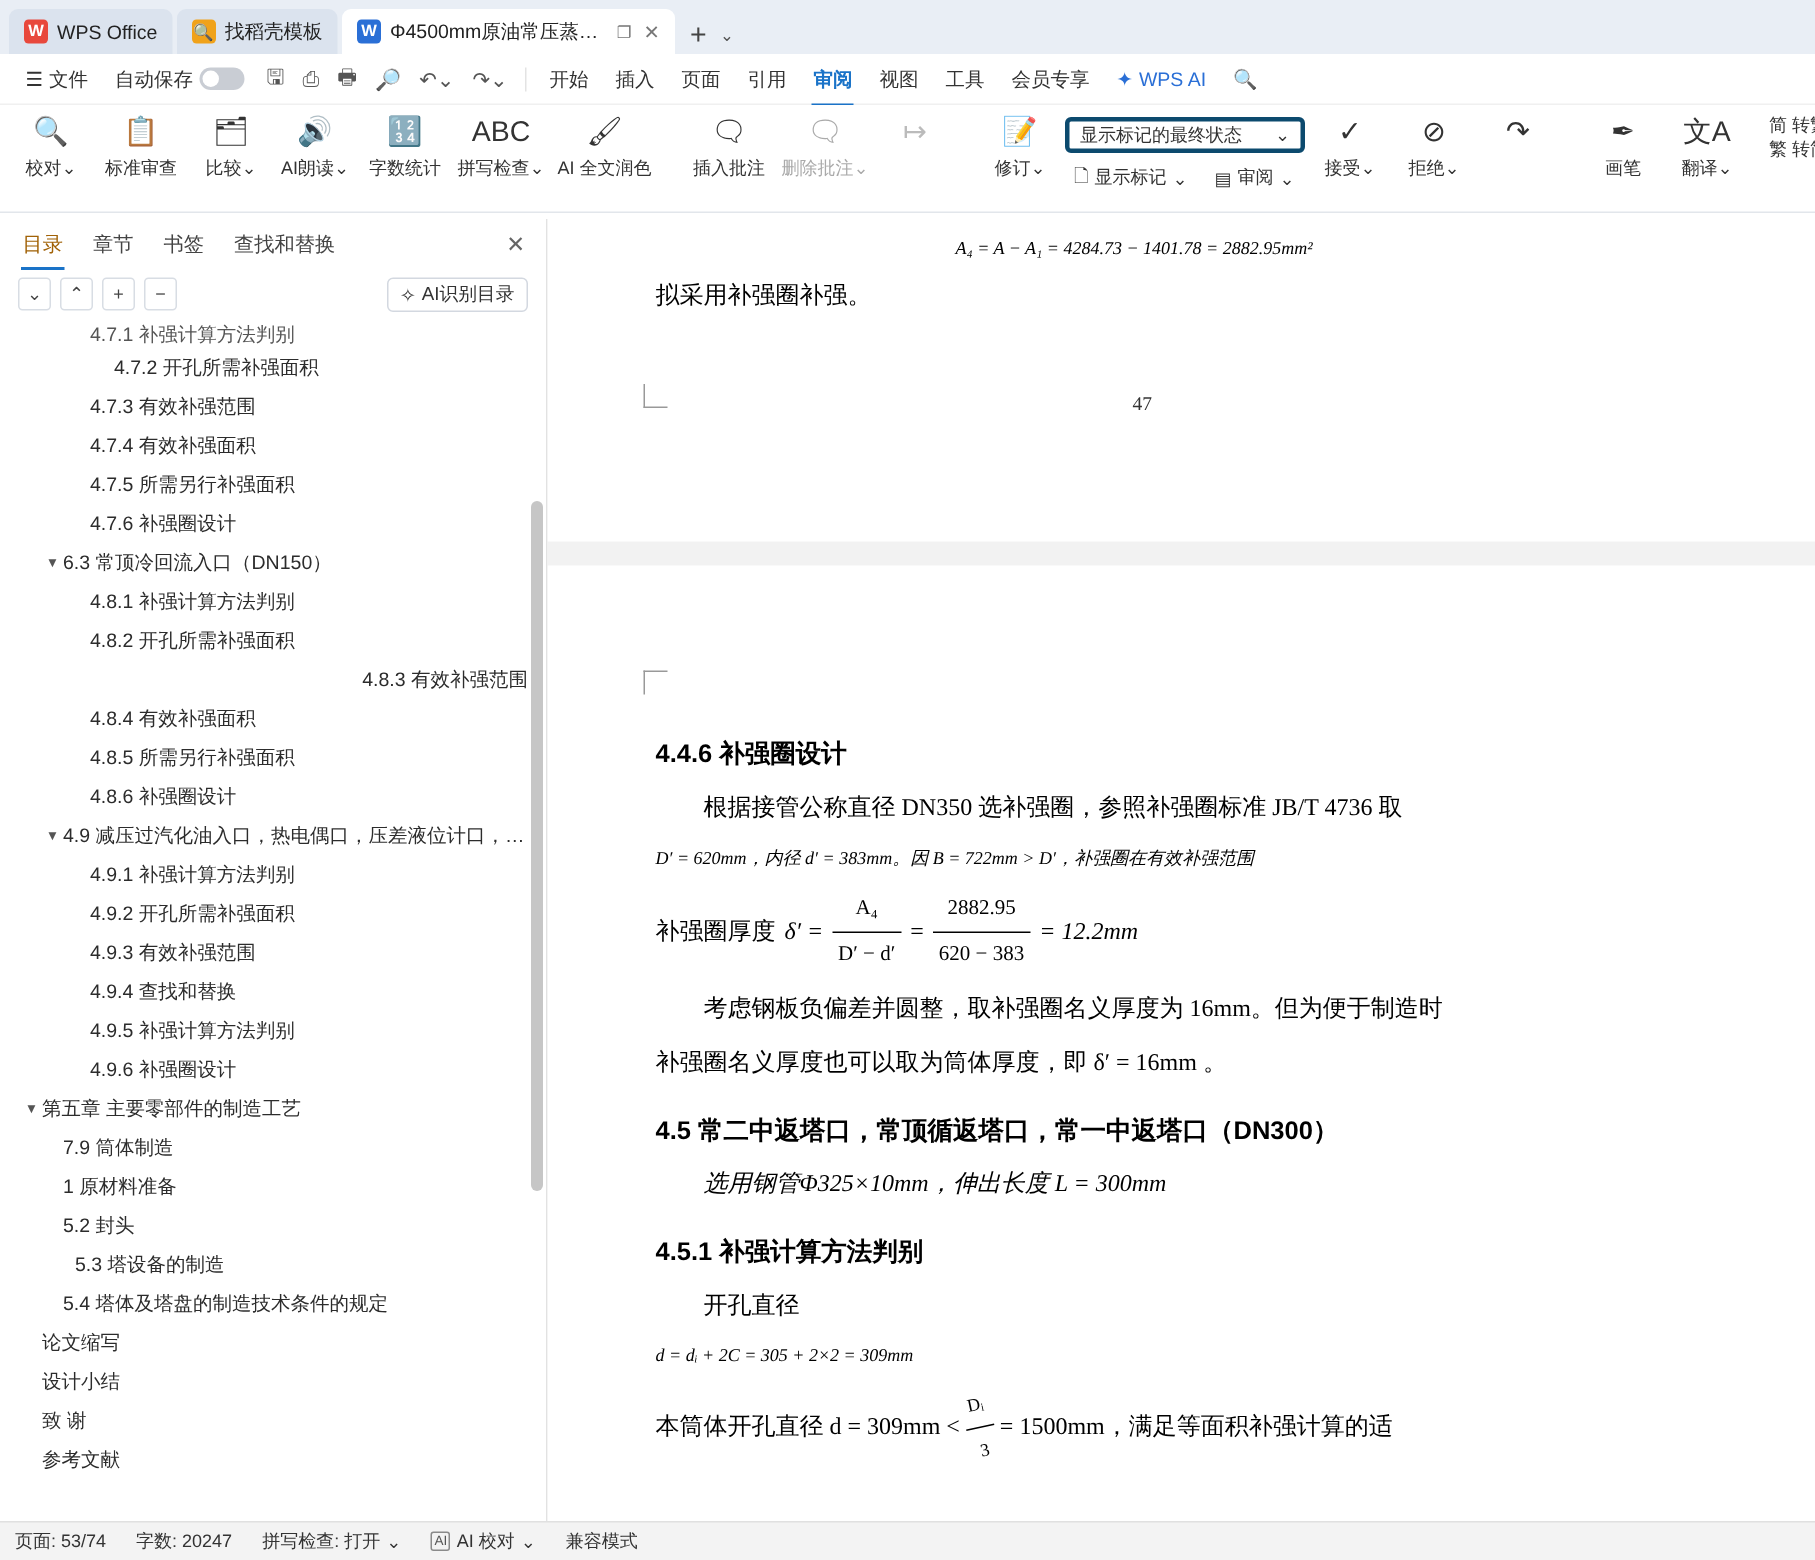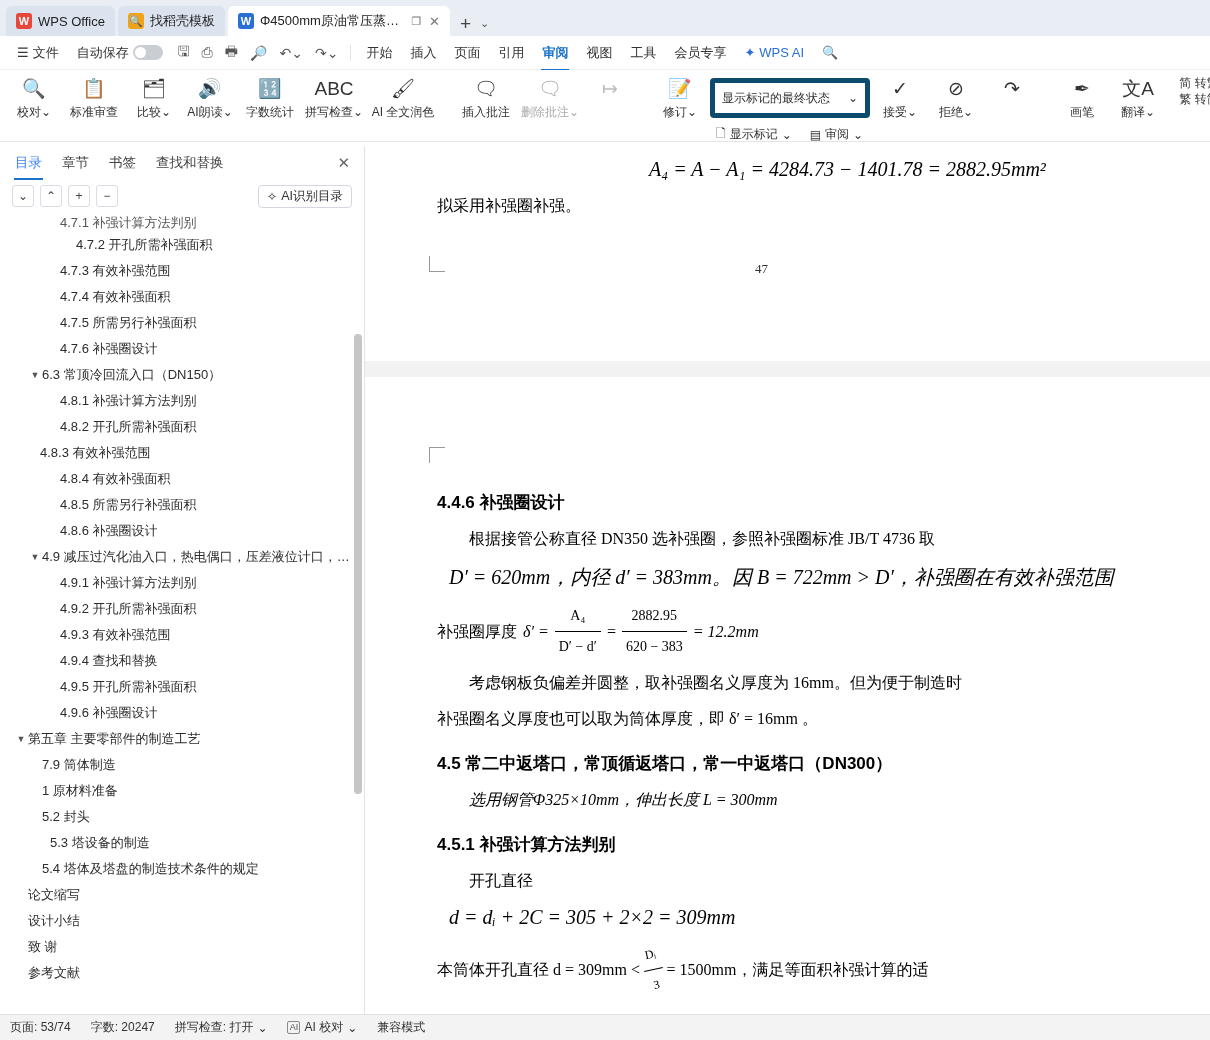--- a/index.html
+++ b/index.html
@@ -95,41 +95,41 @@
     padding-top: 3px; font-size: 12px; color: #333; gap: 3px;
   }
   .rbtn .gly { font-size: 19px; line-height: 22px; height: 24px; display:flex; align-items:center; }
   .rbtn .cap { white-space: nowrap; font-size: 12px; text-align: right; }
   .rbtn.w2 { width: 64px; }
   .rbtn.w3 { width: 74px; }
   .rdiv { width: 1px; background: #e6e6e6; margin: 4px 7px; }
   .rstack { display: flex; flex-direction: column; gap: 4px; justify-content: center; padding: 4px 2px; }
   .rline { display: flex; align-items: center; gap: 6px; font-size: 12px; color: #333; }
   .pill {
-    height: 40px; min-width: 160px; border: 5px solid #0c4a6e; border-radius: 4px;
+    height: 24px; min-width: 160px; border: 3px solid #0c4a6e; border-radius: 4px;
     display: flex; align-items: center; justify-content: space-between;
     padding: 0 7px; font-size: 12px; color: #333; background: #fff;
   }
   .sbtn { display: flex; align-items: center; gap: 4px; padding: 2px 6px; border-radius: 4px; font-size: 12px; color: #333; white-space: nowrap;}
   .rbtn.two .cap { line-height: 13px; text-align: center; }
 
   
   .mainarea { position: absolute; left: 0; top: 146px; right: 0; bottom: 26px; display: flex; }
 
   
   .navpane {
     width: 365px; background: #fff; border-right: 1px solid #e2e2e2;
     display: flex; flex-direction: column; position: relative;
   }
   .navtabs {
     height: 34px; display: flex; align-items: center; gap: 18px; padding: 0 14px;
     font-size: 13.5px; color: #444;
   }
   .navtabs .nt { position: relative; padding: 6px 1px; }
-  .navtabs .nt.active { color: #3b82f6; }
+  .navtabs .nt.active { color: #a16207; }
   .navtabs .nt.active:after{
     content:""; position:absolute; left:0; right:0; bottom:-2px; height:2px; background:#1a73c8;
   }
   .navtabs .close { margin-left: auto; font-size: 15px; color: #666; }
   .navtools {
     height: 32px; display: flex; align-items: center; gap: 6px; padding: 0 12px;
   }
   .nbtn {
     width: 22px; height: 22px; border: 1px solid #d8dde4; border-radius: 3px;
     display: flex; align-items: center; justify-content: center; font-size: 12px; color: #444; background: #fff;
@@ -160,21 +160,21 @@
   .page.top { height: 215px; width: 100%; }
   .page.main { margin-top: 16px; height: 660px; width: 100%; }
   .docinner { padding: 0 34px 0 72px; }
   .mark-tl { position: absolute; width: 16px; height: 16px; border-left: 1px solid #999; border-top: 1px solid #999; }
   .mark-bl { position: absolute; width: 16px; height: 16px; border-left: 1px solid #999; border-bottom: 1px solid #999; }
 
   .ptext { font-family: "Liberation Serif", serif; color: #000; }
   .h3 { font-size: 17px; font-weight: bold; margin: 18px 0 10px 0; font-family: "Liberation Sans", sans-serif; }
   .para { font-size: 16px; line-height: 30px; margin: 6px 0; }
   .indent { text-indent: 2em; }
-  .mathline { font-family: "Liberation Serif", serif; font-style: italic; font-size: 20px; margin: 10px 12px; }
+  .mathline { font-family: "Liberation Serif", serif; font-style: italic; font-size: 12px; margin: 10px 0; }
   .pgnum { position: absolute; font-size: 13px; color: #333; font-family: "Liberation Serif", serif; }
 
   .frac { display: inline-block; vertical-align: middle; text-align: center; font-size: 14px; }
   .frac .num { border-bottom: 1px solid #000; padding: 0 4px; display:block; }
   .frac .den { padding: 0 4px; display:block; }
   .frac.small { font-size: 12px; }
 
   
   .statusbar {
     position: absolute; left: 0; right: 0; bottom: 0; height: 26px;
@@ -399,21 +399,21 @@
       <div class="tocrow" style="padding-left:28px;">
         <span class="tw">▼</span>
         <span>6.3 常顶冷回流入口（DN150）</span>
       </div>
       <div class="tocrow" style="padding-left:60px;">
           <span>4.8.1  补强计算方法判别</span>
         </div>
       <div class="tocrow" style="padding-left:60px;">
           <span>4.8.2  开孔所需补强面积</span>
         </div>
-      <div class="tocrow" style="padding-left:40px;">
+      <div class="tocrow" style="padding-left:59px;justify-content:flex-end;">
           <span>4.8.3  有效补强范围</span>
         </div>
       <div class="tocrow" style="padding-left:60px;">
           <span>4.8.4  有效补强面积</span>
         </div>
       <div class="tocrow" style="padding-left:60px;">
           <span>4.8.5  所需另行补强面积</span>
         </div>
       <div class="tocrow" style="padding-left:60px;">
           <span>4.8.6  补强圈设计</span>
@@ -428,21 +428,21 @@
       <div class="tocrow" style="padding-left:60px;">
           <span>4.9.2  开孔所需补强面积</span>
         </div>
       <div class="tocrow" style="padding-left:60px;">
           <span>4.9.3  有效补强范围</span>
         </div>
       <div class="tocrow" style="padding-left:60px;">
           <span>4.9.4  查找和替换</span>
         </div>
       <div class="tocrow" style="padding-left:60px;">
-          <span>4.9.5  开孔所需补强面积</span>
+          <span>4.9.5  补强计算方法判别</span>
         </div>
       <div class="tocrow" style="padding-left:60px;">
           <span>4.9.6  补强圈设计</span>
         </div>
       <div class="tocrow" style="padding-left:14px;">
         <span class="tw">▼</span>
         <span>第五章  主要零部件的制造工艺</span>
       </div>
       <div class="tocrow" style="padding-left:42px;">
           <span>7.9  筒体制造</span>

